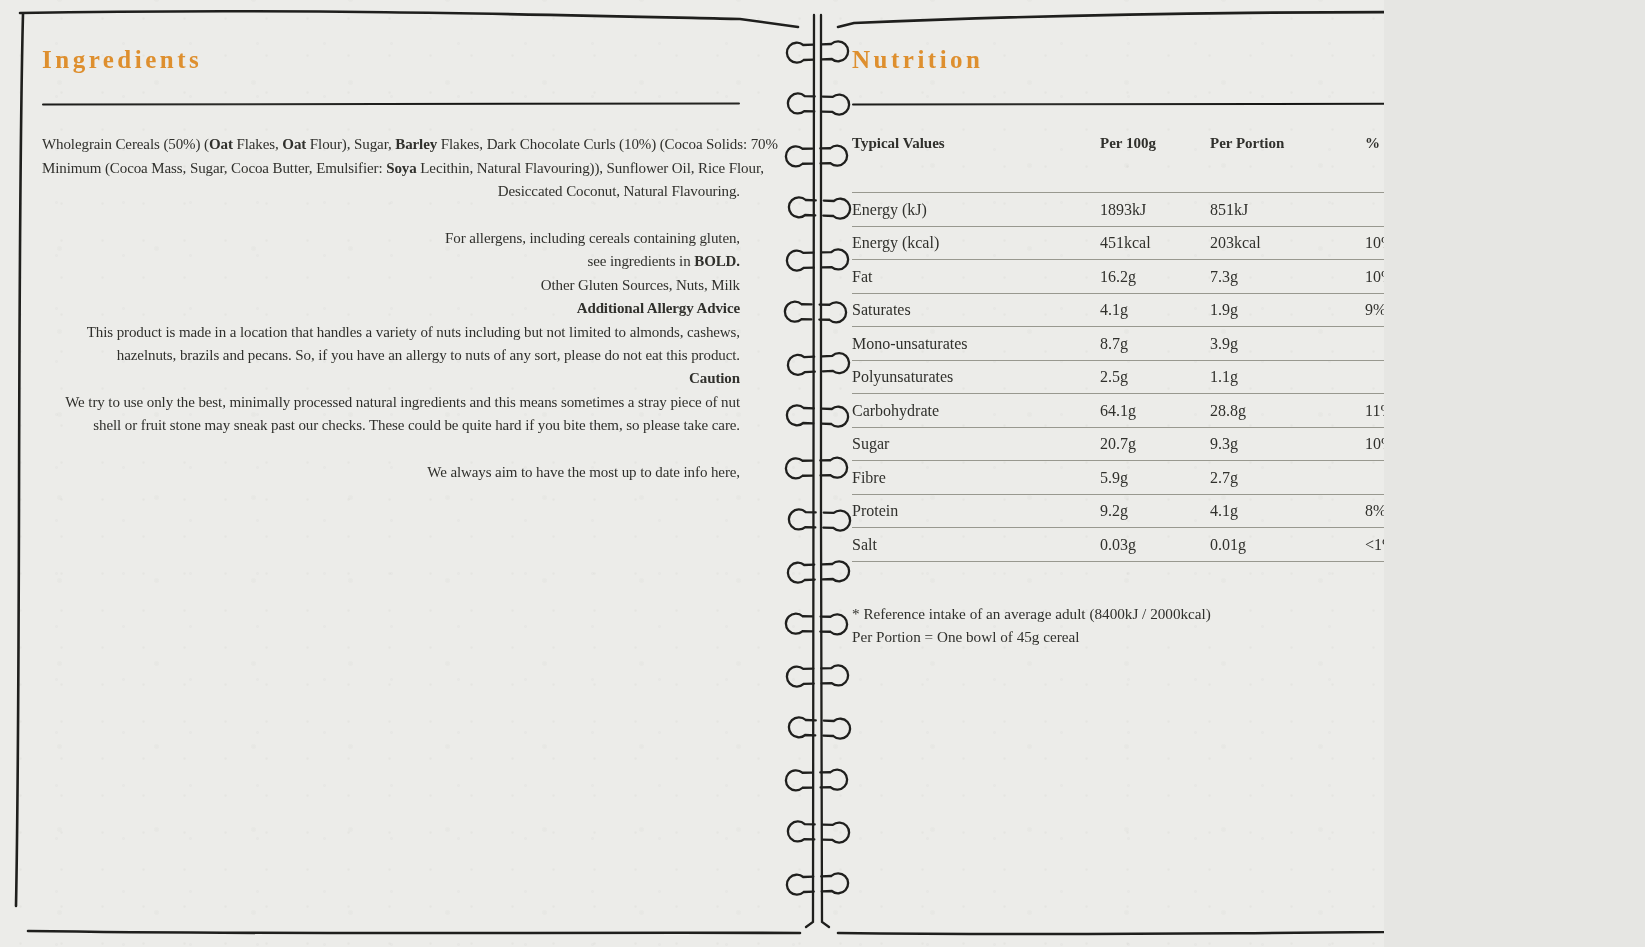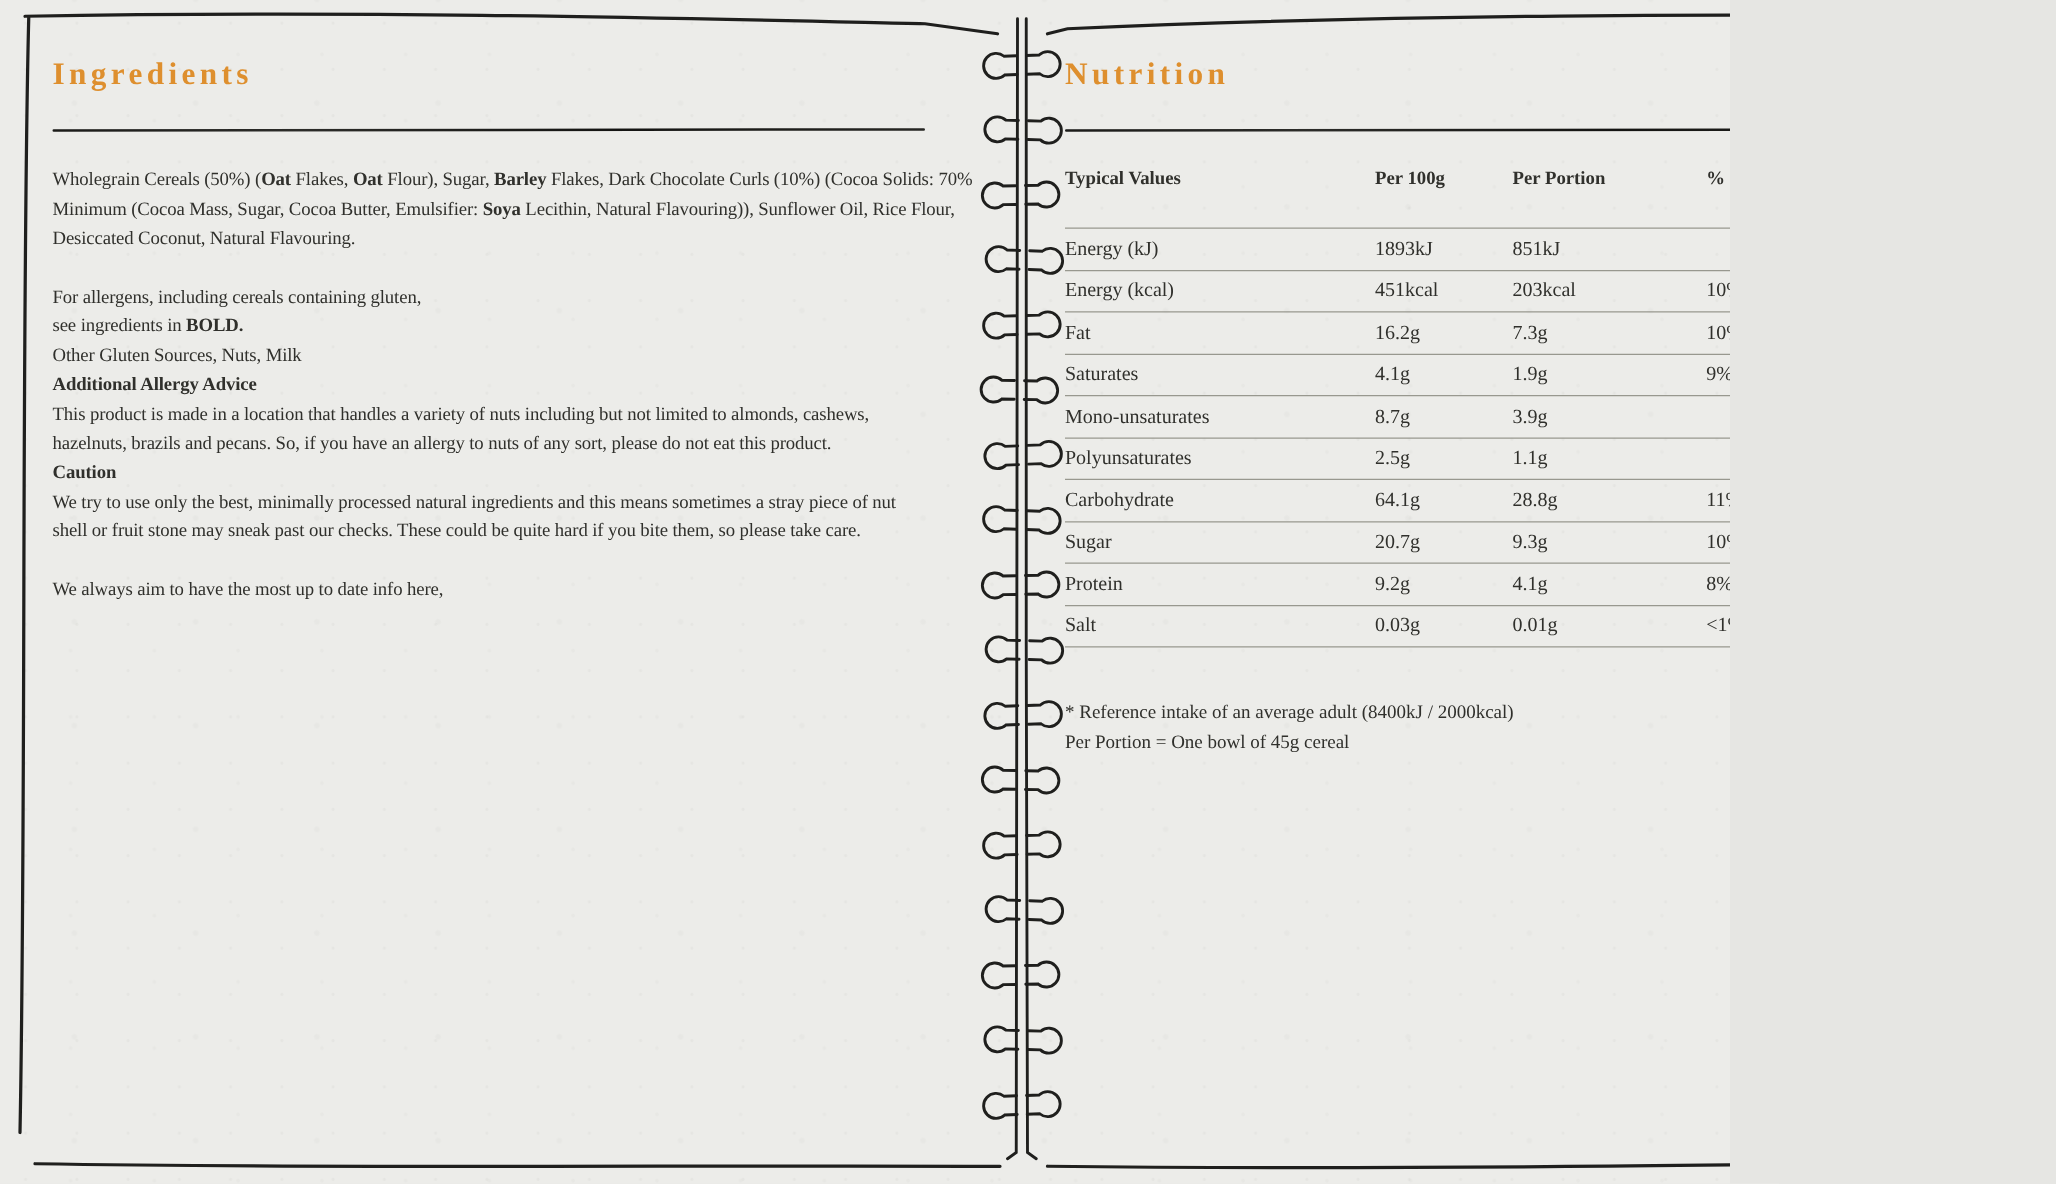--- a/index.html
+++ b/index.html
@@ -31,27 +31,27 @@
     letter-spacing:3.5px; color:var(--accent);
     font-family:"Liberation Serif", serif;
   }
   .rule{
     margin-top:28px; height:2.4px; border-radius:2px;
     background:linear-gradient(90deg,#1b1b19 0%,#2c2c29 28%,#141412 65%,#262623 100%);
     transform:rotate(-0.08deg);
   }
   
   .ing-lines{margin-top:28px; font-size:15px; letter-spacing:-0.1px;}
-  .il{height:23.4px; line-height:23.4px; white-space:nowrap;}
+  .il{height:23.4px; line-height:23.4px; white-space:nowrap;text-align:right;}
   .il b{font-weight:bold;}
   
   .ntable{width:680px;}
   .thead{
     display:grid; grid-template-columns:248px 110px 155px 167px;
-    margin-top:26px; padding-bottom:27px; border-bottom:1px solid var(--line);
+    margin-top:26px; padding-bottom:37px; border-bottom:1px solid var(--line);
     font-weight:bold; font-size:15px; line-height:24px;
   }
   .trow{
     display:grid; grid-template-columns:248px 110px 155px 167px;
     height:33.5px; align-items:center; border-bottom:1px solid var(--line);
     font-size:16px;
   }
   .footnotes{margin-top:40px; font-size:15.2px; line-height:23.5px;}
 </style>
 </head>
@@ -177,20 +177,26 @@
       <div class="c4">11%</div>
     </div>
 
     <div class="trow">
       <div class="c1">Sugar</div>
       <div class="c2">20.7g</div>
       <div class="c3">9.3g</div>
       <div class="c4">10%</div>
     </div>
 
+    <div class="trow">
+      <div class="c1">Fibre</div>
+      <div class="c2">5.9g</div>
+      <div class="c3">2.7g</div>
+      <div class="c4"></div>
+    </div>
 
     <div class="trow">
       <div class="c1">Protein</div>
       <div class="c2">9.2g</div>
       <div class="c3">4.1g</div>
       <div class="c4">8%</div>
     </div>
 
     <div class="trow">
       <div class="c1">Salt</div>

